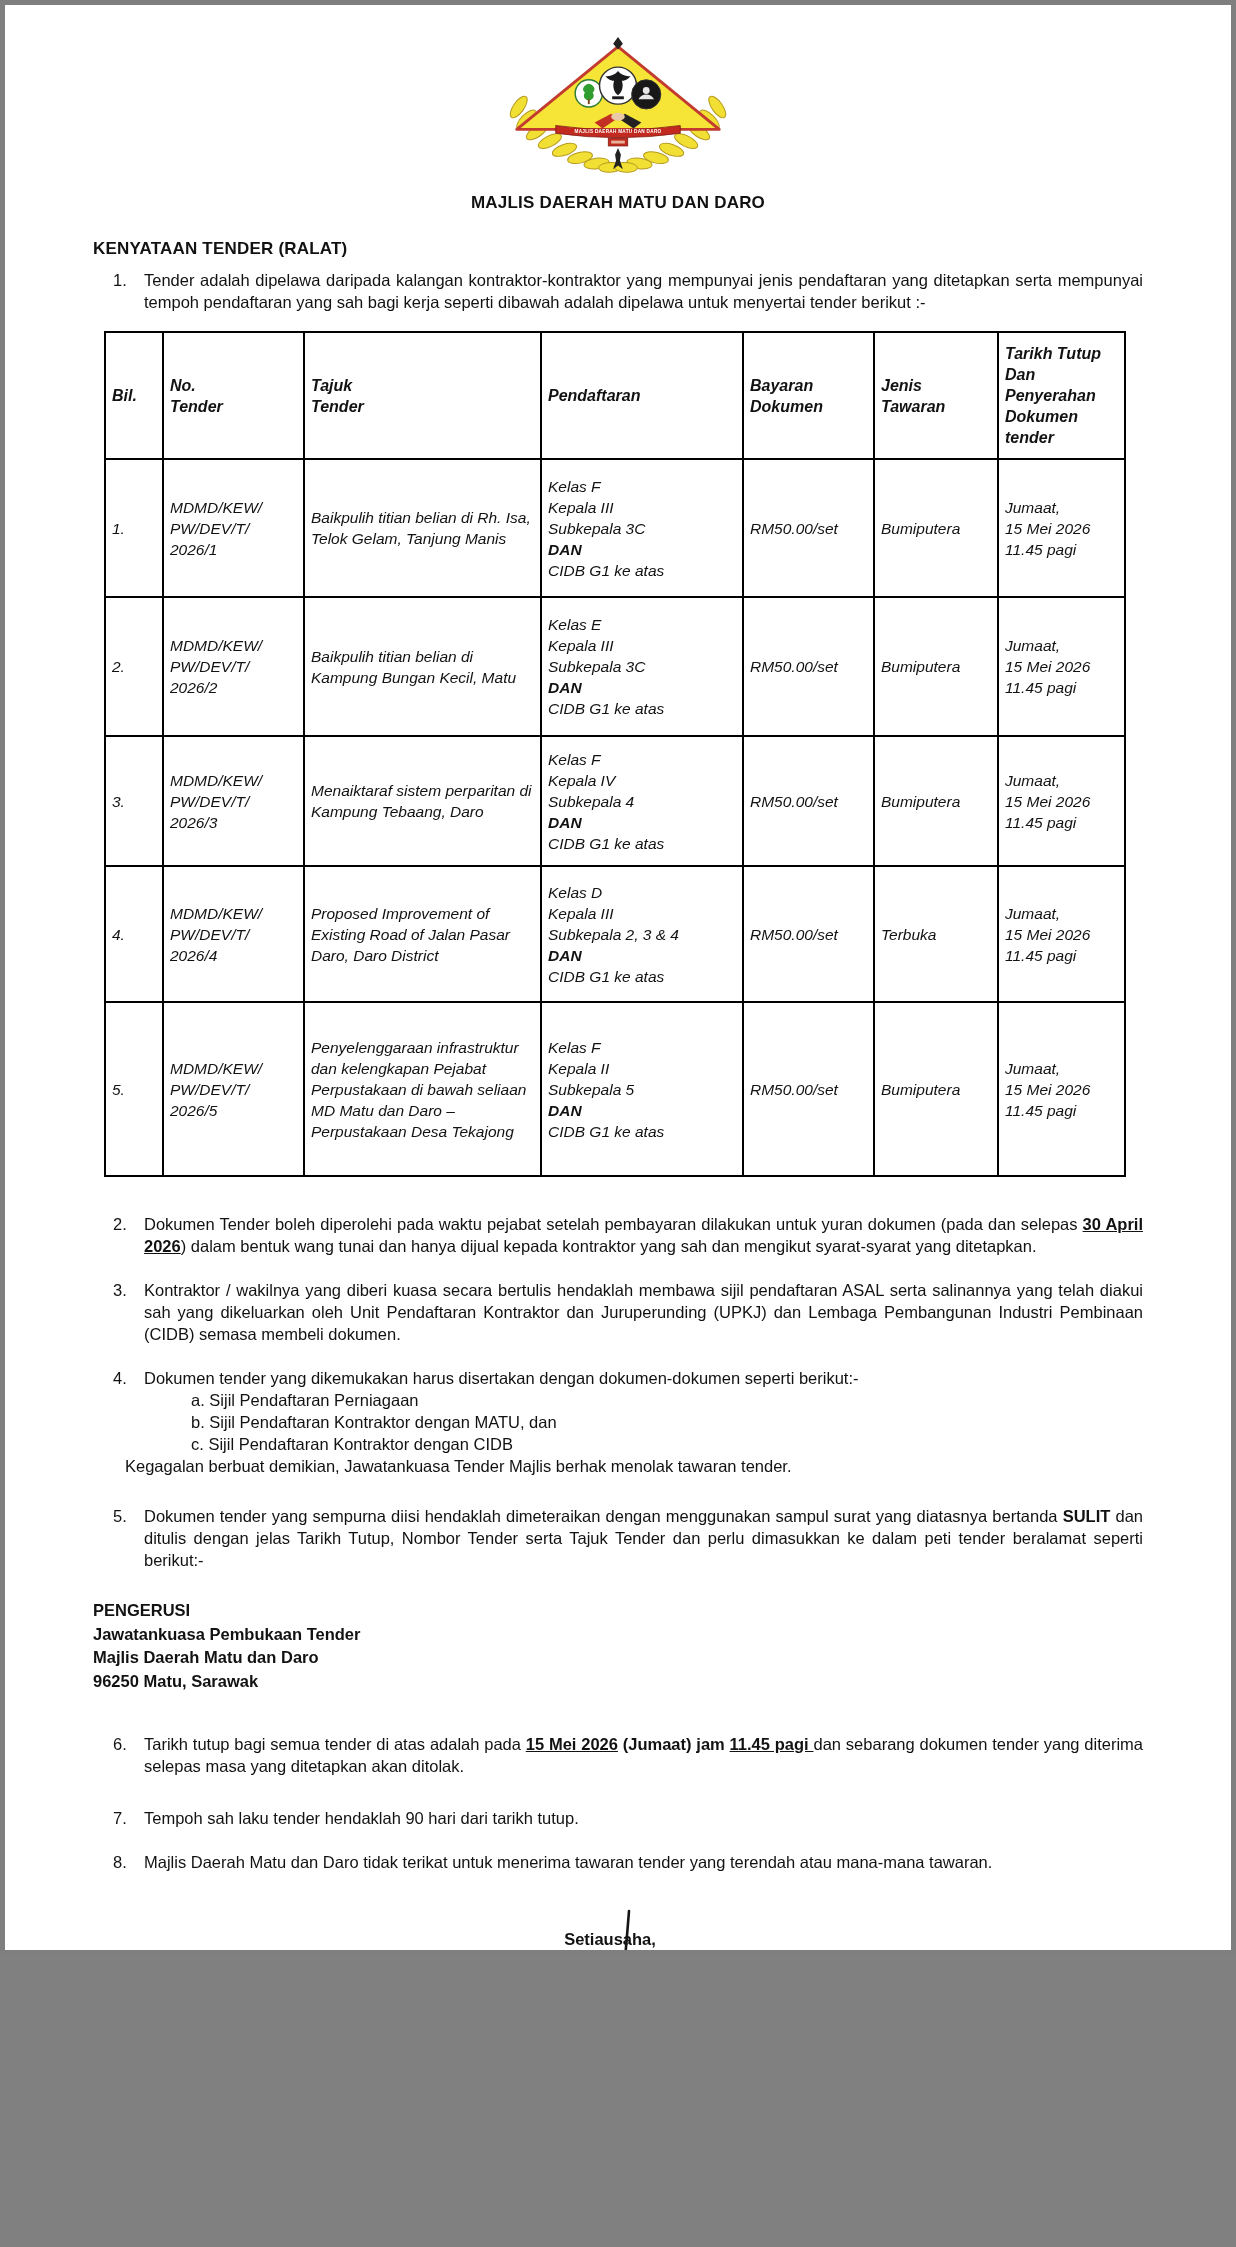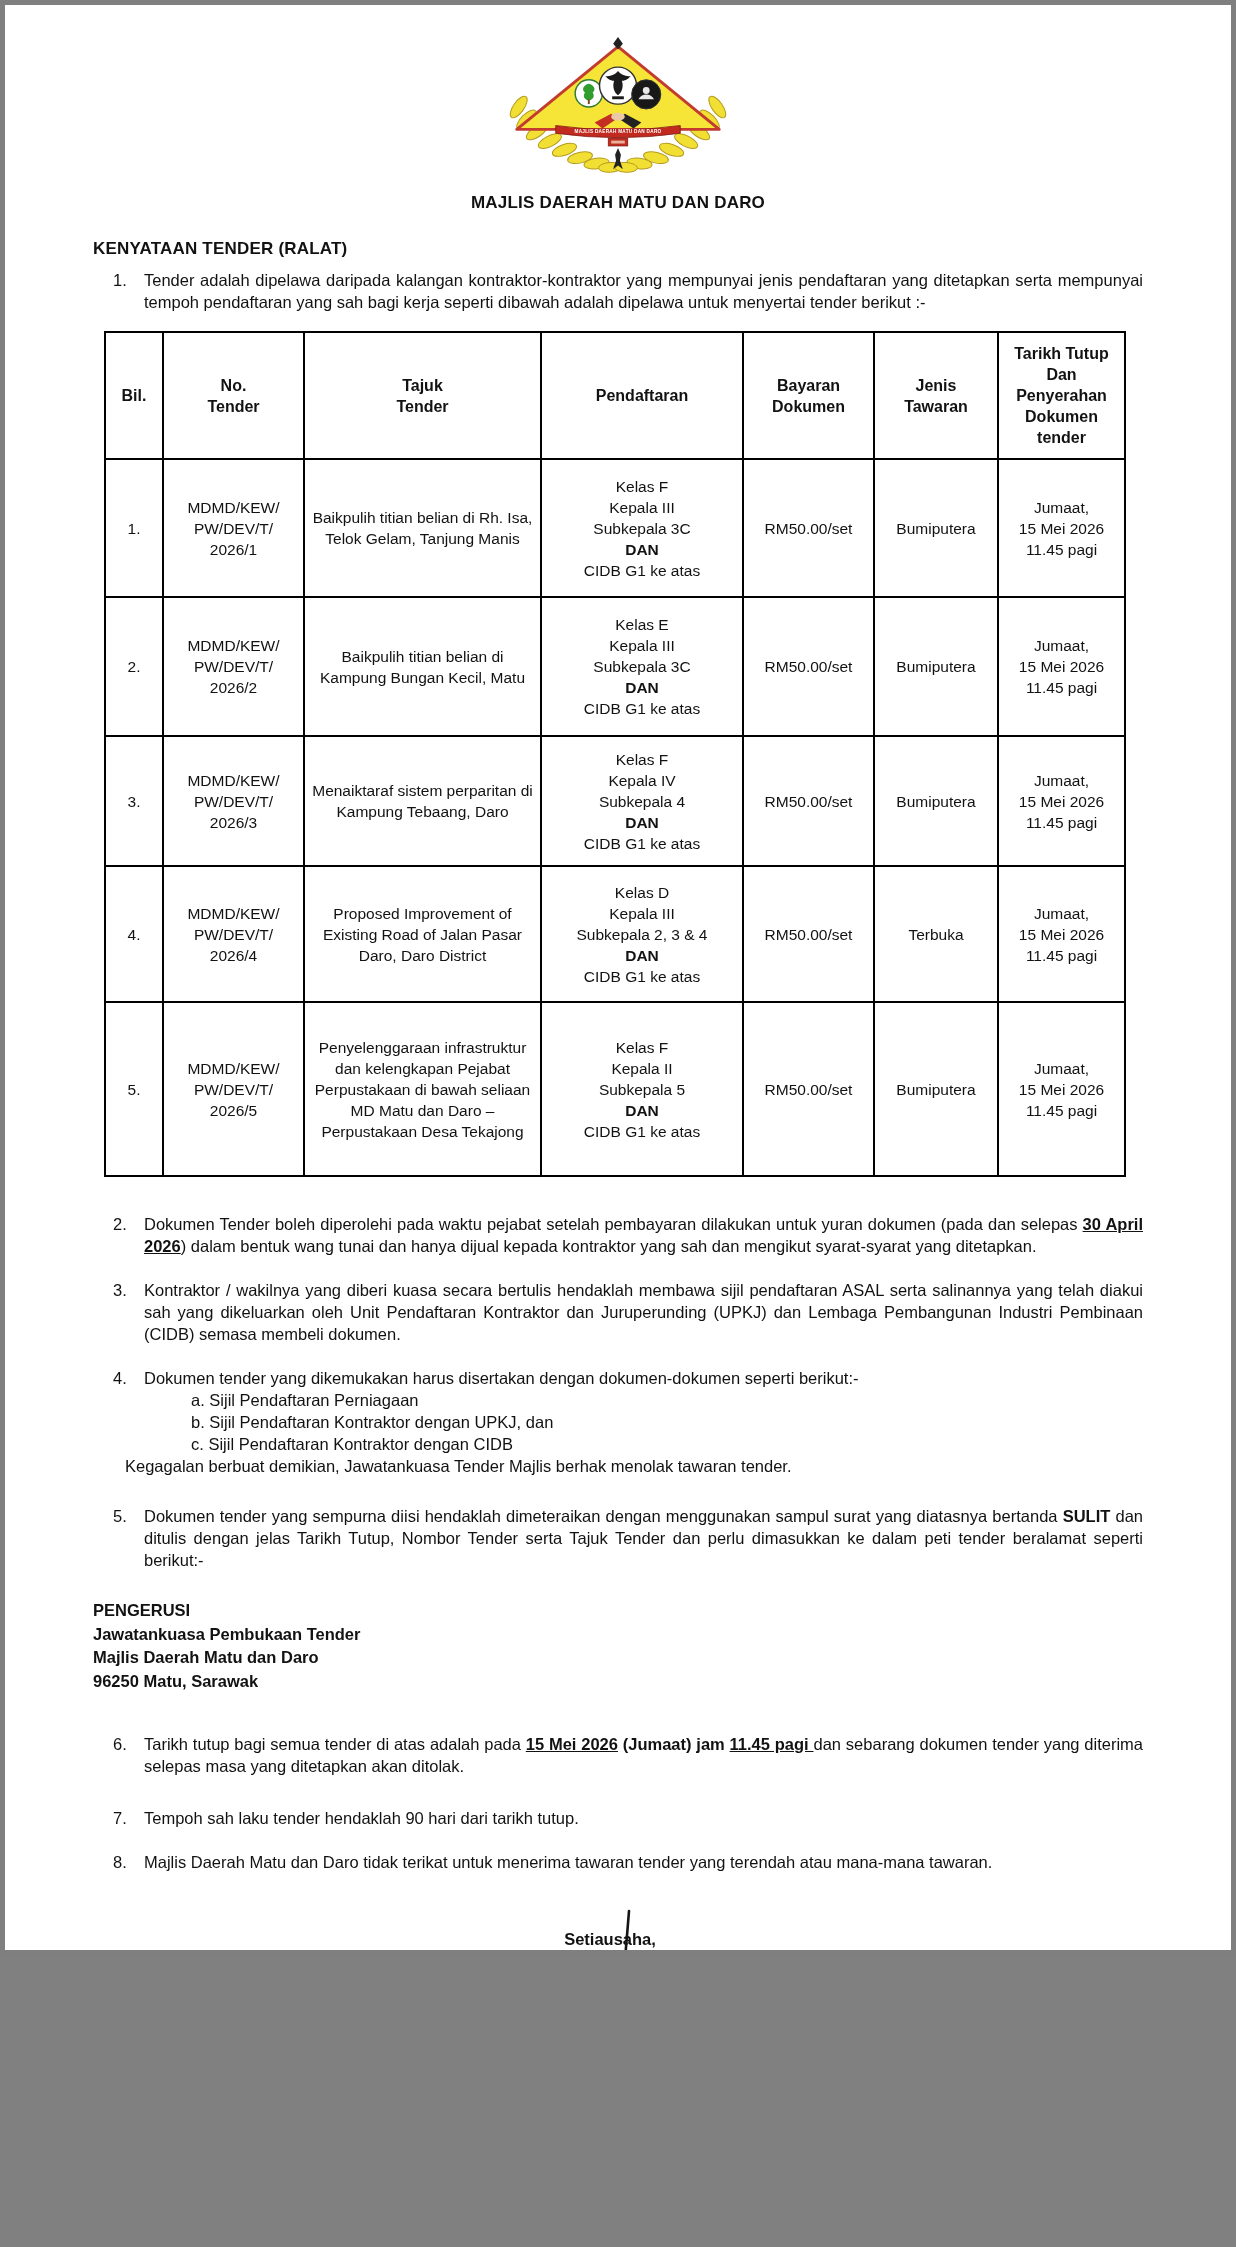--- a/index.html
+++ b/index.html
@@ -22,23 +22,23 @@
   .doc-title{margin-top:26px;text-align:left;font-weight:bold;font-size:17px;letter-spacing:.2px;}
 
   .para{display:flex;padding-left:20px;margin-top:22px;font-size:16.5px;line-height:22px;}
   .para .num{flex:0 0 31px;}
   .para .ptext{flex:1;text-align:justify;}
   .para-first{margin-top:10px;}
 
   .tbl{border-collapse:collapse;table-layout:fixed;width:1020px;margin:18px 0 0 11px;}
   .tbl th,.tbl td{
     border:2px solid #000;
-    text-align:center;vertical-align:middle;
+    text-align:left;vertical-align:middle;
     font-size:15.5px;line-height:21px;
-    padding:4px 6px;overflow:hidden;
+    padding:4px 6px;overflow:hidden;font-style:italic;
   }
   .tbl th{font-weight:bold;font-size:16px;}
   tr.hrow{height:127px;}
   tr.r1{height:138px;}
   tr.r2{height:139px;}
   tr.r3{height:130px;}
   tr.r4{height:136px;}
   tr.r5{height:174px;}
 
   .tbl-gap{margin-top:36px;}
@@ -202,21 +202,21 @@
       <div class="num">3.</div>
       <div class="ptext"><span>Kontraktor / wakilnya yang diberi kuasa secara bertulis hendaklah membawa sijil pendaftaran ASAL serta salinannya yang telah diakui sah yang dikeluarkan oleh Unit Pendaftaran Kontraktor dan Juruperunding (UPKJ) dan Lembaga Pembangunan Industri Pembinaan (CIDB) semasa membeli dokumen.</span></div>
     </div>
 
     <div class="para">
       <div class="num">4.</div>
       <div class="ptext"><span>Dokumen tender yang dikemukakan harus disertakan dengan dokumen-dokumen seperti berikut:-</span></div>
     </div>
     <div class="c4-items">
       <div>a. Sijil Pendaftaran Perniagaan</div>
-      <div>b. Sijil Pendaftaran Kontraktor dengan UPKJ, dan</div>
+      <div>b. Sijil Pendaftaran Kontraktor dengan MATU, dan</div>
       <div>c. Sijil Pendaftaran Kontraktor dengan CIDB</div>
     </div>
     <div class="c4-note">Kegagalan berbuat demikian, Jawatankuasa Tender Majlis berhak menolak tawaran tender.</div>
 
     <div class="para" style="margin-top:28px;">
       <div class="num">5.</div>
       <div class="ptext"><span>Dokumen tender yang sempurna diisi hendaklah dimeteraikan dengan menggunakan sampul surat yang diatasnya bertanda </span><span class="b">SULIT</span><span> dan ditulis dengan jelas Tarikh Tutup, Nombor Tender serta Tajuk Tender dan perlu dimasukkan ke dalam peti tender beralamat seperti berikut:-</span></div>
     </div>
 
     <div class="address">

